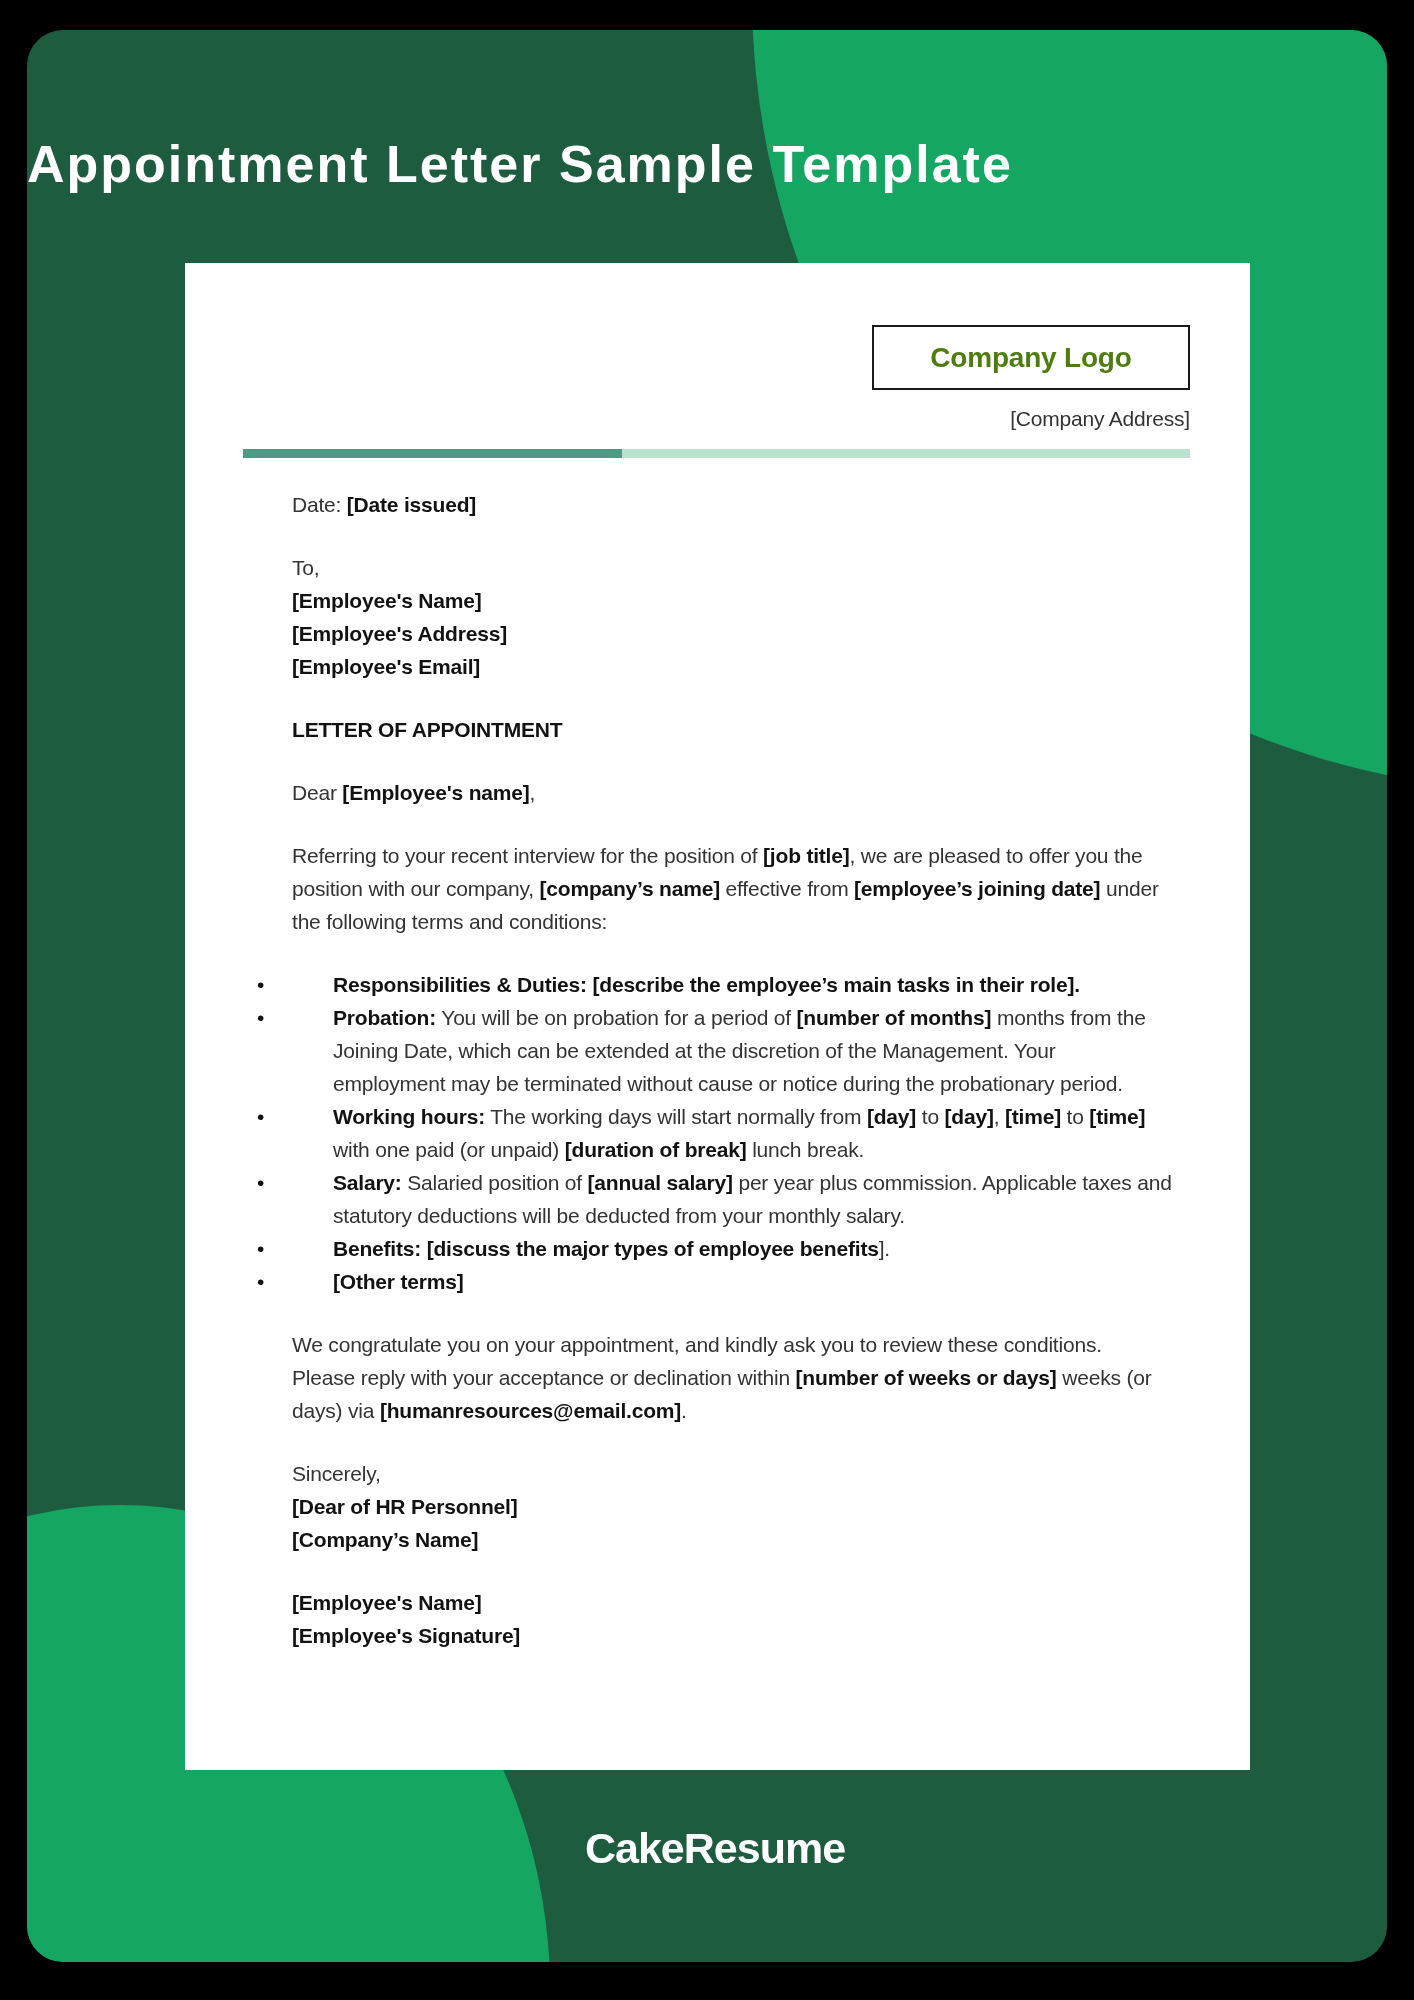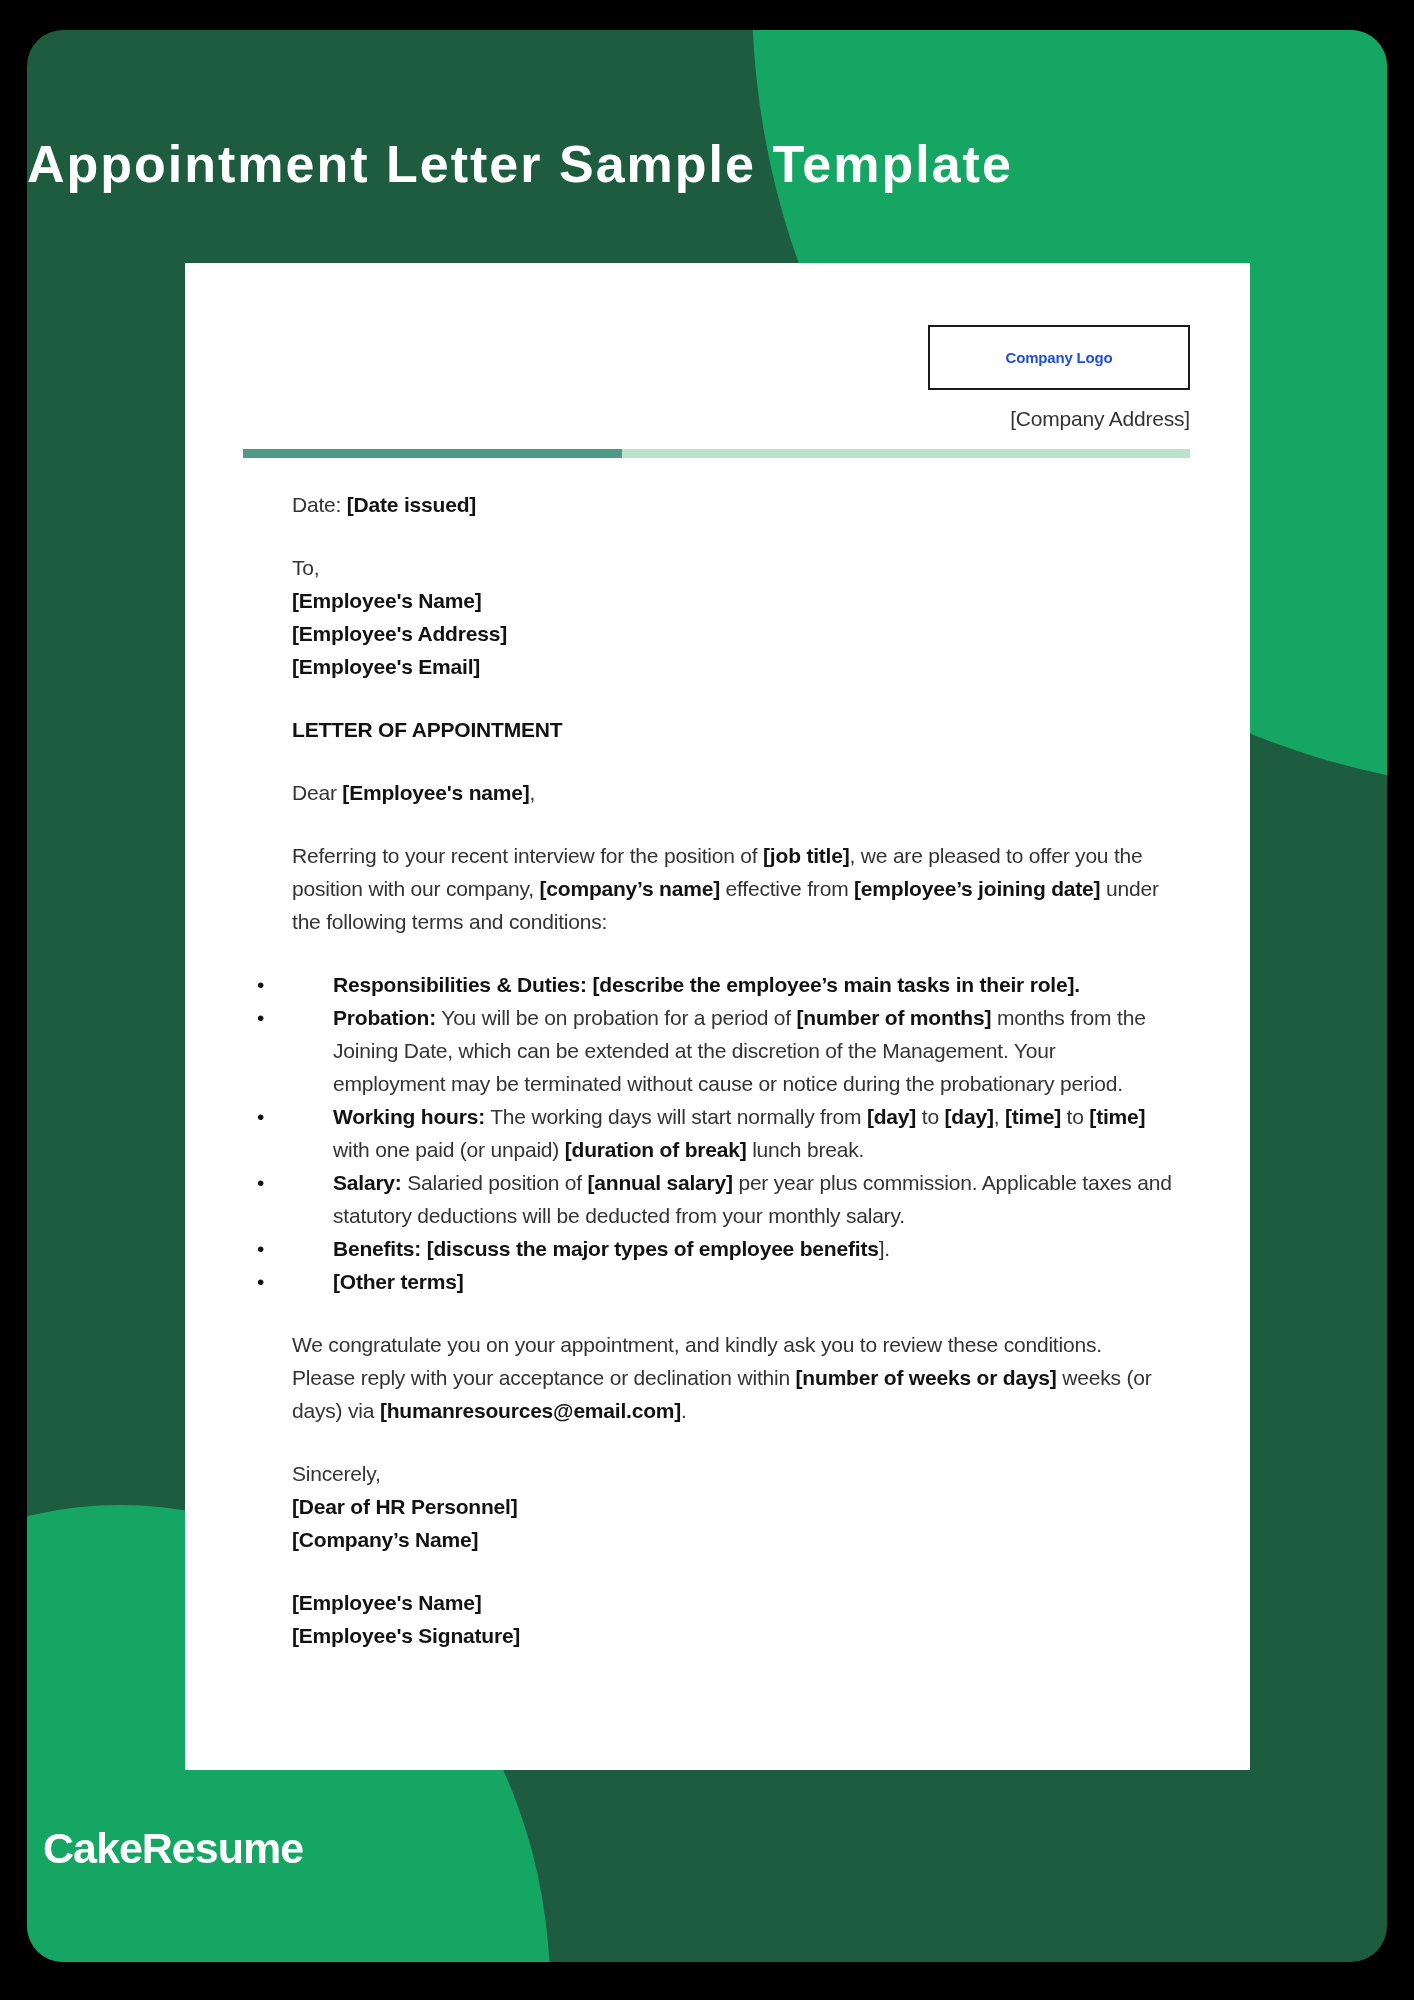--- a/index.html
+++ b/index.html
@@ -17,40 +17,40 @@
   .title {
     position:absolute; top:103px; left:0; right:0; margin:0; 
     color:#FFFFFF; font-size:52px; font-weight:bold; letter-spacing:2px; line-height:62px;
   }
   .doc {
     position:absolute; left:158px; top:233px; width:1065px; height:1507px;
     background:#FFFFFF; box-sizing:border-box; padding:62px 60px 0 59px;
     font-size:21px; line-height:33px; letter-spacing:-0.2px; color:#333333;
   }
   .logo-box {
-    width:262px; height:65px; margin-left:auto; border:2px solid #1a1a1a;
+    width:318px; height:65px; margin-left:auto; border:2px solid #1a1a1a;
     box-sizing:border-box; text-align:center; line-height:61px;
-    font-size:15px; font-weight:bold; color:#1d4ed8;
+    font-size:28px; font-weight:bold; color:#4d7c0f;
   }
   .company-lines { text-align:right; margin-top:12px; }
   .divider { display:flex; height:9px; margin-top:14px; margin-left:-1px; width:947px; }
   .divider-dark { width:379px; background:#4D9B86; }
   .divider-light { flex:1; background:#BBE2CD; }
   .block, .line { margin:30px 0 0 0; }
   .heading { font-weight:bold; color:#121212; }
   .b { font-weight:bold; color:#121212; }
   .u { }
   .ln { white-space:nowrap;margin-left:48px; }
   ul.bullets { margin:30px 0 0 0; padding:0; list-style:none; }
   .bullets li { position:relative; padding-left:41px; }
   .bullets li::before {
     content:"\2022"; position:absolute; left:13px; top:0; color:#121212;
   }
   .footer-logo {
-    position:absolute; top:1794px; left:16px; right:0; 
+    position:absolute; top:1794px; left:16px; right:0; text-align:center;
     color:#FFFFFF; font-size:43px; font-weight:bold; letter-spacing:-1px;
   }
 </style>
 </head>
 <body>
 
 <div class="canvas">
   <div class="card">
     <div class="blob blob-right"></div>
     <div class="blob blob-left"></div>

